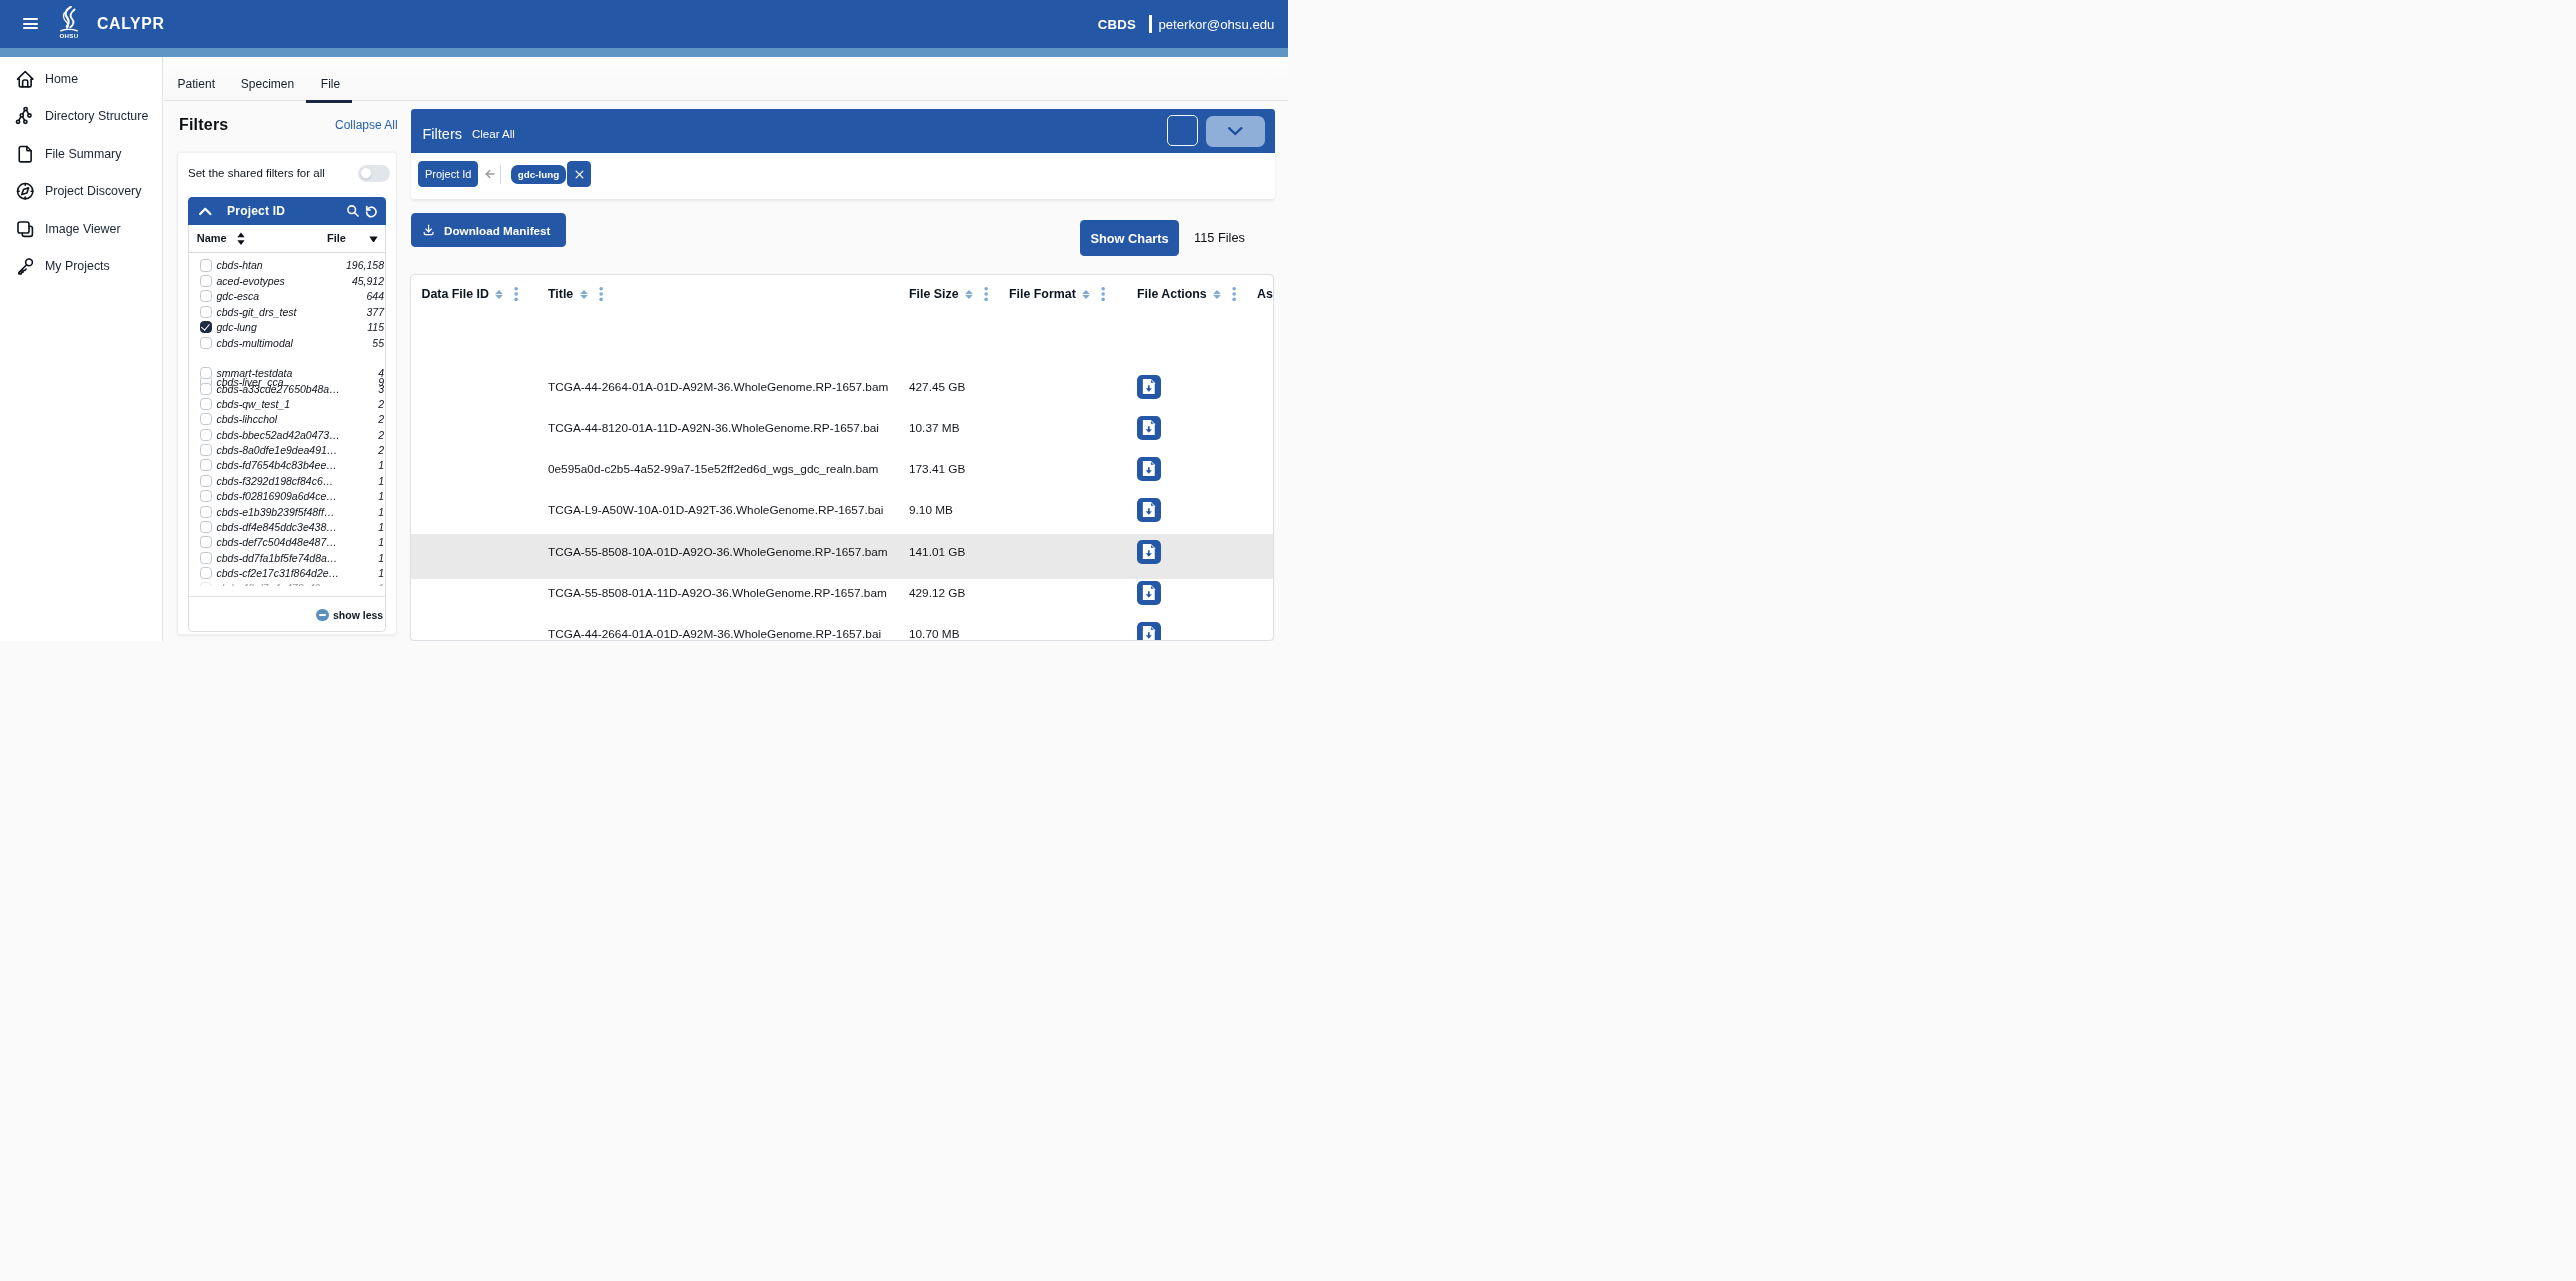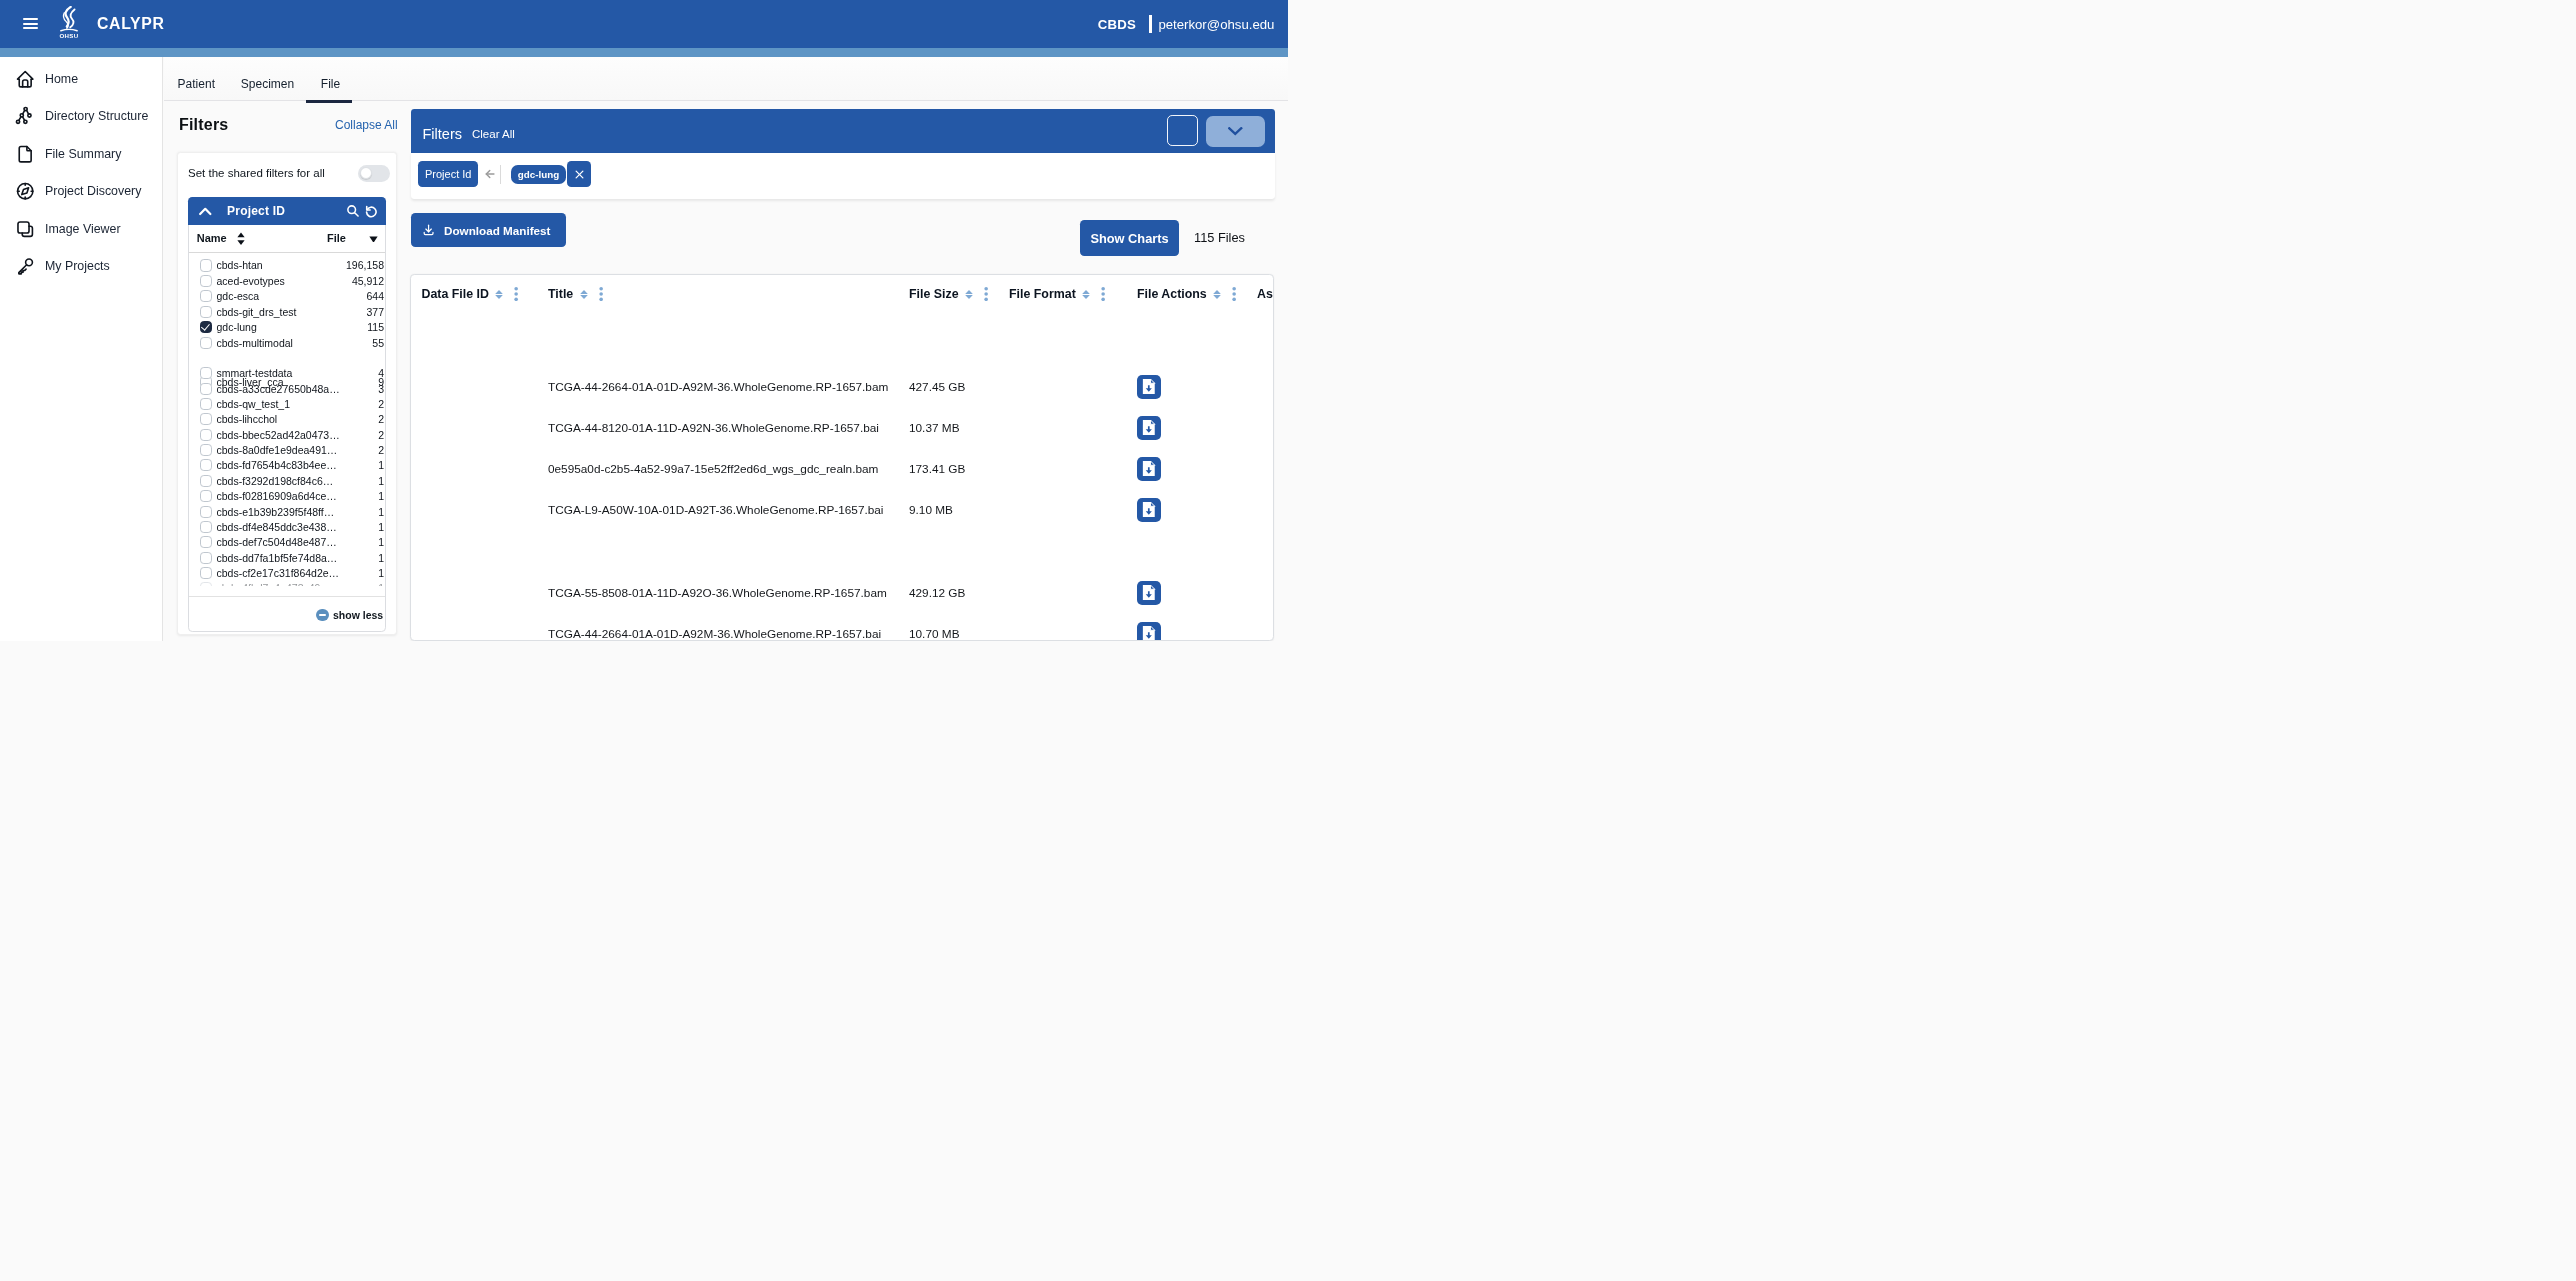--- a/index.html
+++ b/index.html
@@ -43,21 +43,21 @@
 #toggle-lbl { position:absolute; left:188px; top:167px; font-size:11.5px; color:#10171e; }
 #switch { position:absolute; left:358px; top:165px; width:32px; height:16.6px; background:#e2e5e9; border-radius:8.5px; }
 #switch .knob { position:absolute; left:1.9px; top:1.9px; width:12px; height:12px; background:#fff; border:0.9px solid #dde0e4; border-radius:50%; box-shadow:0 0.9px 0.9px rgba(0,0,0,.12); }
 
 #facet { position:absolute; left:188px; top:197px; width:198px; height:435px; border:0.9px solid #dbdde1; border-radius:4.3px; background:#fff; }
 #facet-head { position:absolute; left:-0.9px; top:-0.9px; width:198px; height:28px; background:var(--blue); border-radius:4.3px 4.3px 0 0; }
 #facet-head .title { position:absolute; left:39px; top:6.8px; color:#fff; font-size:12px; font-weight:bold; letter-spacing:0.2px; }
 #namerow { position:absolute; left:0; top:27px; width:196px; height:28px; border-bottom:0.9px solid #d9d9d9; }
 #namerow .nm { position:absolute; left:7.7px; top:7.2px; font-size:11px; font-weight:bold; color:#10171e; }
 #namerow .fl { position:absolute; left:138px; top:7.2px; font-size:11px; font-weight:bold; color:#10171e; }
-#facetlist { position:absolute; left:0; top:55px; width:196px; height:333px; overflow:hidden; }
+#facetlist { position:absolute; left:0; top:55px; width:196px; height:333px; overflow:hidden;font-style:italic; }
 .frow { position:absolute; left:0; width:196px; height:15.4px; }
 .frow .cb { position:absolute; left:10.6px; top:1.5px; width:12.4px; height:12.4px; border:1.4px solid #c0c7cf; border-radius:3.8px; background:#fff; }
 .frow .cb.on { background:#1d2a42; border-color:#1d2a42; }
 .frow .cb.on:after { content:""; position:absolute; left:2.7px; top:0.7px; width:3.8px; height:6.8px; border:solid #fff; border-width:0 1.9px 1.9px 0; transform:rotate(40deg); }
 .frow .nm { position:absolute; left:27.5px; top:50%; transform:translateY(-50%); font-size:10.5px; color:#10151c; white-space:nowrap; }
 .frow .ct { position:absolute; right:1px; top:50%; transform:translateY(-50%); font-size:10.5px; color:#10151c; }
 #showless { position:absolute; left:0; top:398px; width:196px; height:44px; border-top:0.9px solid #e2e2e2; }
 #showless .circ { position:absolute; left:127px; top:11.5px; width:12.8px; height:12.8px; border-radius:50%; background:#5b8fbe; }
 #showless .circ:after { content:""; position:absolute; left:2.9px; top:5.5px; width:7px; height:1.9px; background:#fff; border-radius:0.9px; }
 #showless .txt { position:absolute; left:144px; top:12px; font-size:10.5px; font-weight:bold; color:#10171e; white-space:nowrap; }
@@ -446,20 +446,31 @@
       <span class="title">TCGA-L9-A50W-10A-01D-A92T-36.WholeGenome.RP-1657.bai</span>
       <span class="size">9.10 MB</span>
       <div class="dlsq">
         <svg style="position:absolute;left:5.3px;top:4.4px" width="13.6" height="15.3" viewBox="0 0 16 18">
           <path d="M1 0 H10 L15 5 V18 H1 Z" fill="#fff"></path>
           <path d="M10 0 L15 5 H10 Z" fill="#2458a6" stroke="#fff" stroke-width="1.1"></path>
           <path d="M7 7.5 h2 v3.5 h2.6 L8 15 L4.4 11 H7 Z" fill="#2458a6"></path>
         </svg>
       </div>
     </div>
+<div class="trow alt" style="top:256px">
+      <span class="title">TCGA-55-8508-10A-01D-A92O-36.WholeGenome.RP-1657.bam</span>
+      <span class="size">141.01 GB</span>
+      <div class="dlsq">
+        <svg style="position:absolute;left:5.3px;top:4.4px" width="13.6" height="15.3" viewBox="0 0 16 18">
+          <path d="M1 0 H10 L15 5 V18 H1 Z" fill="#fff"></path>
+          <path d="M10 0 L15 5 H10 Z" fill="#2458a6" stroke="#fff" stroke-width="1.1"></path>
+          <path d="M7 7.5 h2 v3.5 h2.6 L8 15 L4.4 11 H7 Z" fill="#2458a6"></path>
+        </svg>
+      </div>
+    </div>
 <div class="trow" style="top:297px">
       <span class="title">TCGA-55-8508-01A-11D-A92O-36.WholeGenome.RP-1657.bam</span>
       <span class="size">429.12 GB</span>
       <div class="dlsq">
         <svg style="position:absolute;left:5.3px;top:4.4px" width="13.6" height="15.3" viewBox="0 0 16 18">
           <path d="M1 0 H10 L15 5 V18 H1 Z" fill="#fff"></path>
           <path d="M10 0 L15 5 H10 Z" fill="#2458a6" stroke="#fff" stroke-width="1.1"></path>
           <path d="M7 7.5 h2 v3.5 h2.6 L8 15 L4.4 11 H7 Z" fill="#2458a6"></path>
         </svg>
       </div>

